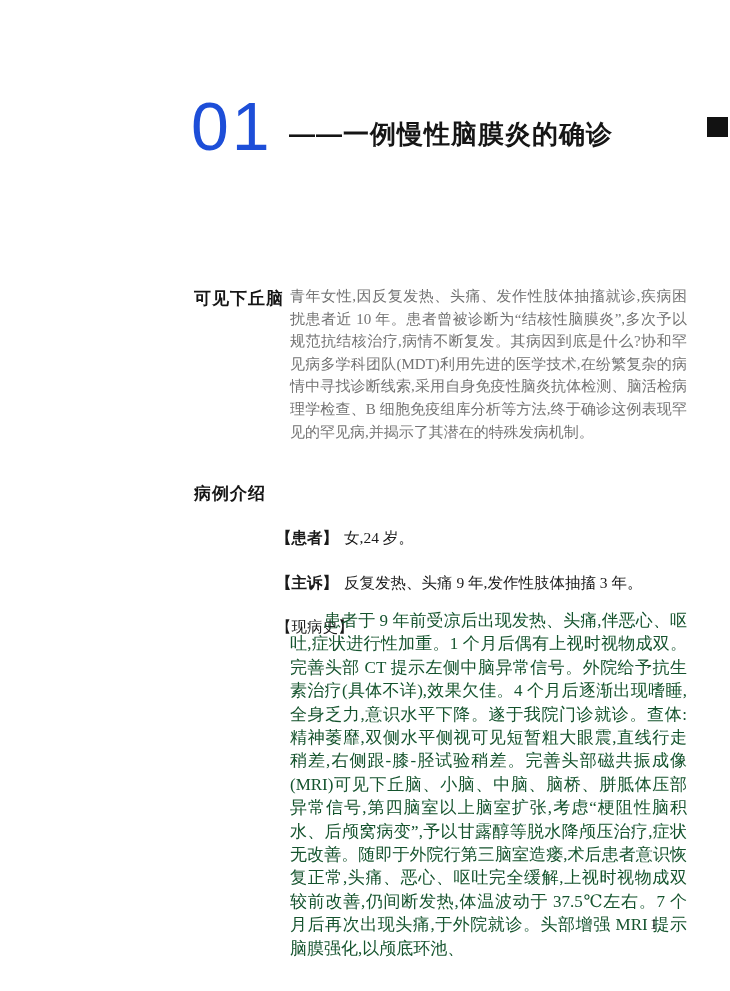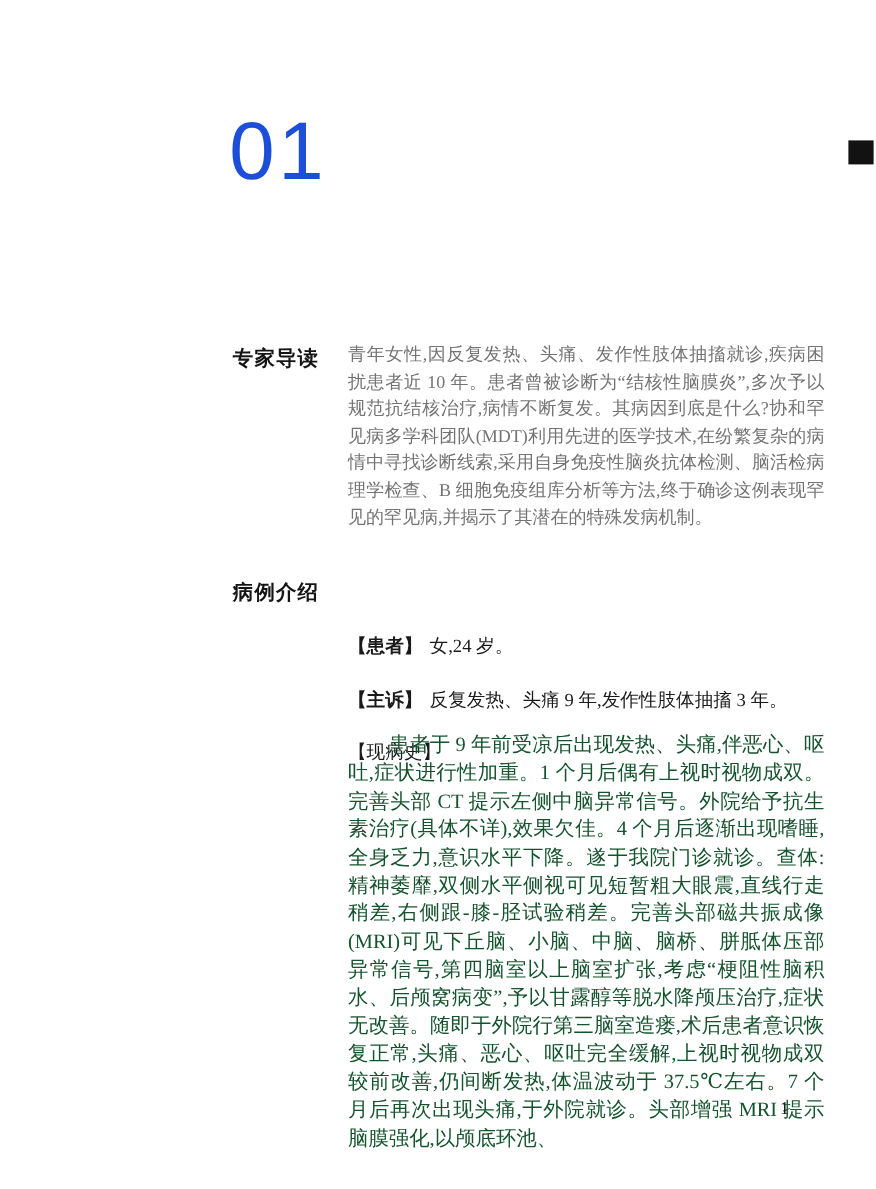--- a/index.html
+++ b/index.html
@@ -34,21 +34,21 @@
     letter-spacing:1px;
   }
   .heading-expert{top:287px;}
   .heading-case{top:482px;}
   .expert-body{
     position:absolute;left:290px;top:285px;width:397px;
     font-size:15px;line-height:22.6px;
     text-align:justify;color:#737373;
   }
   .case-line{
-    position:absolute;left:290px;
+    position:absolute;left:276px;
     font-size:15.5px;color:#1a1a1a;
   }
   .case-line .case-label{font-weight:700;}
   .case-line .case-value{margin-left:6px;}
   .line-patient{top:528px;}
   .line-chief{top:573px;}
   .line-history-label{top:617px;font-weight:400;}
   .history-body{
     position:absolute;left:290px;top:609px;width:397px;
     font-size:17px;line-height:23.4px;
@@ -60,23 +60,24 @@
   }
 </style>
 </head>
 <body>
 
 <div class="corner-square"></div>
 
 <div class="chapter-num">01</div>
 
 <div class="chapter-title">
+  <div>——一例慢性脑膜炎的确诊</div>
 </div>
 
-<div class="section-heading heading-expert">专家导读</div>
+<div class="section-heading heading-expert">可见下丘脑</div>
 
 <div class="expert-body">青年女性,因反复发热、头痛、发作性肢体抽搐就诊,疾病困扰患者近 10 年。患者曾被诊断为“结核性脑膜炎”,多次予以规范抗结核治疗,病情不断复发。其病因到底是什么?协和罕见病多学科团队(MDT)利用先进的医学技术,在纷繁复杂的病情中寻找诊断线索,采用自身免疫性脑炎抗体检测、脑活检病理学检查、B 细胞免疫组库分析等方法,终于确诊这例表现罕见的罕见病,并揭示了其潜在的特殊发病机制。</div>
 
 <div class="section-heading heading-case">病例介绍</div>
 
 <div class="case-line line-patient">
   <span class="case-label">【患者】</span><span class="case-value">女,24 岁。</span>
 </div>
 
 <div class="case-line line-chief">

